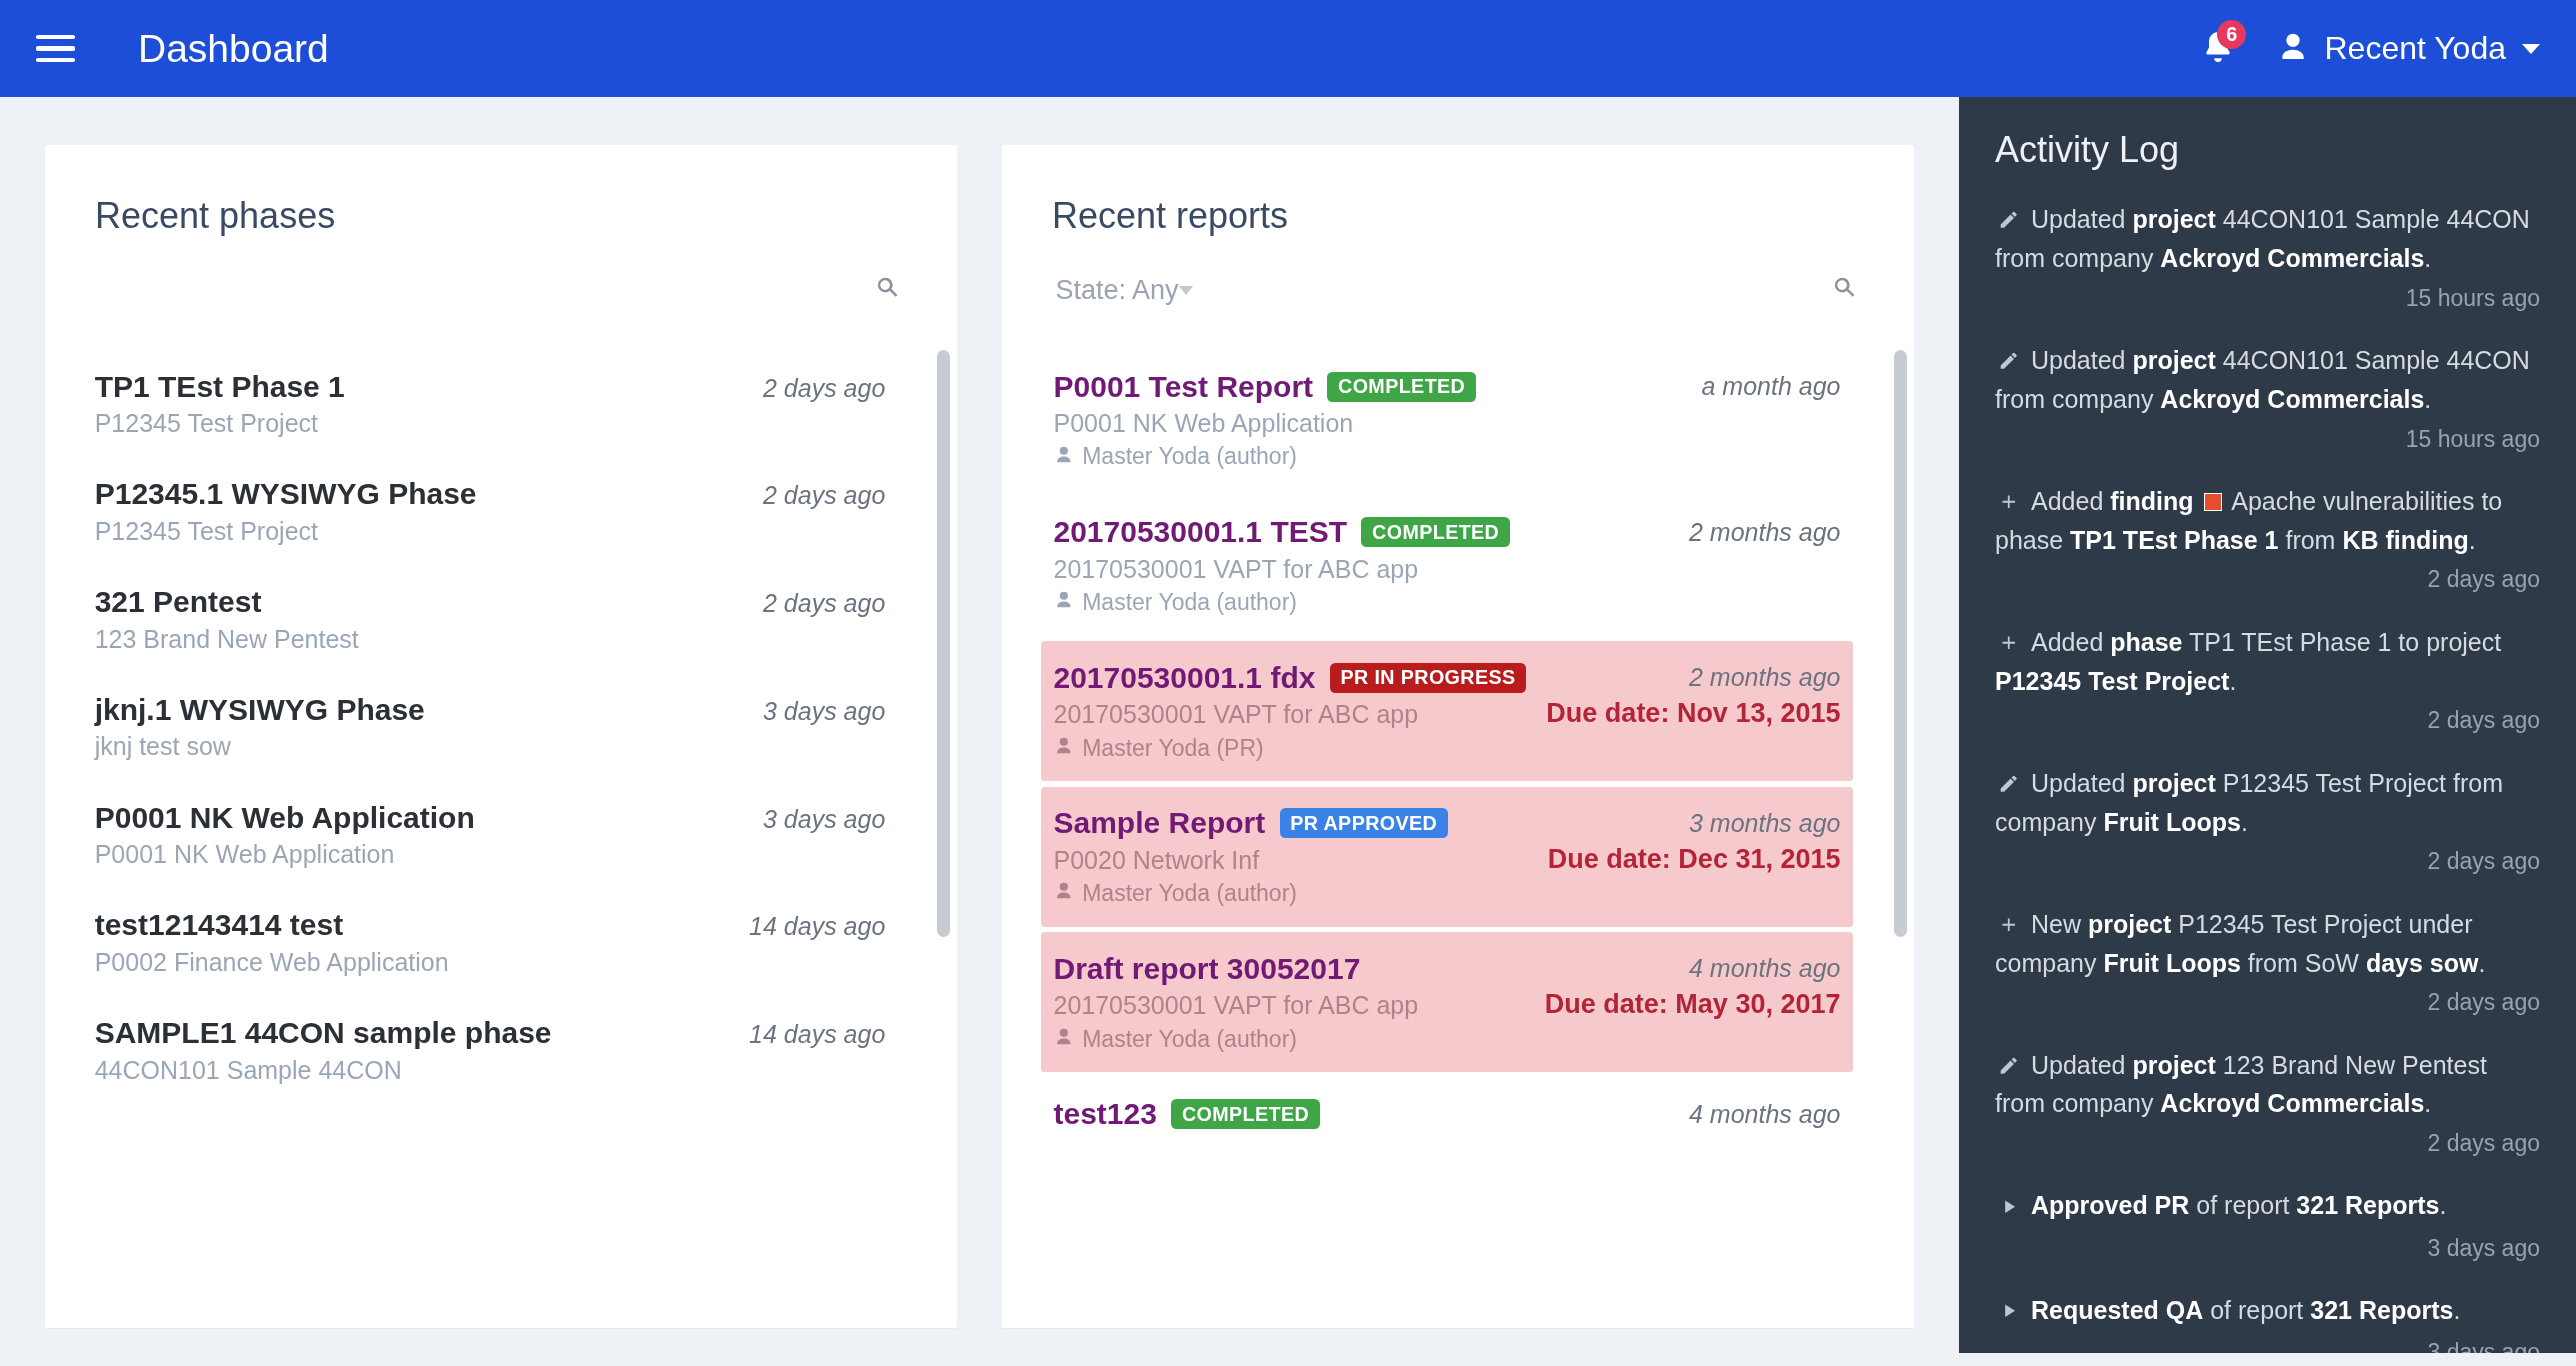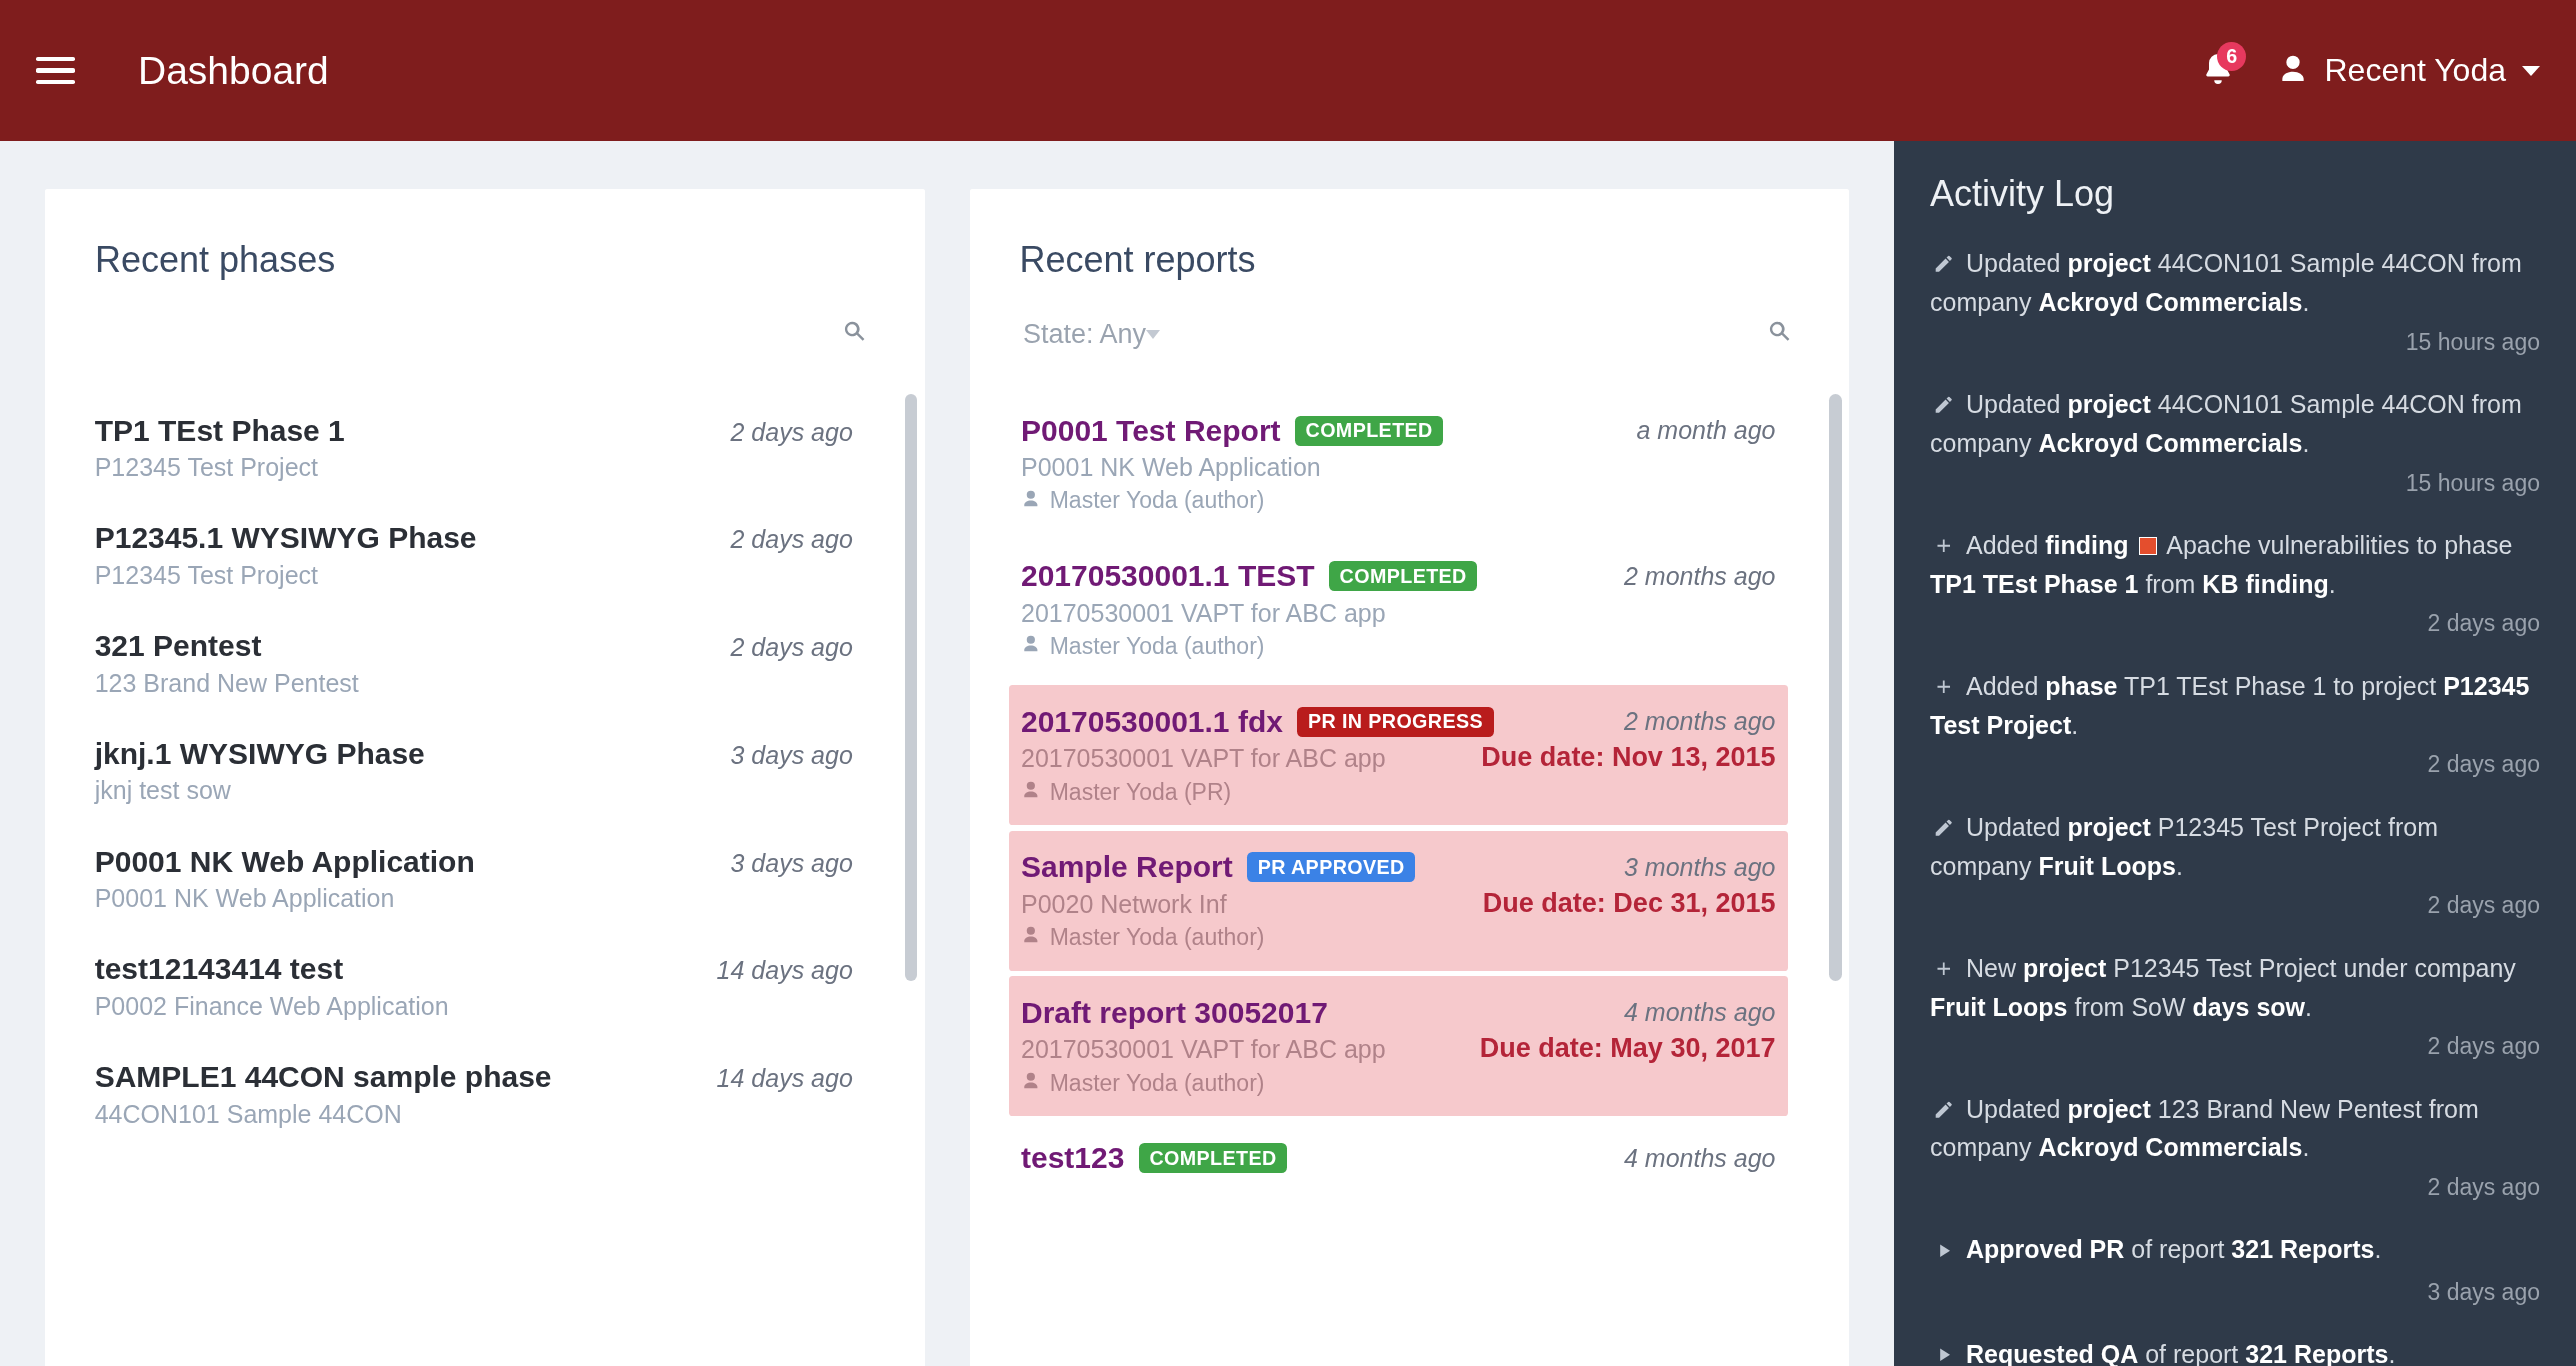--- a/index.html
+++ b/index.html
@@ -6,22 +6,22 @@
   body {
     font-family: -apple-system, BlinkMacSystemFont, "Segoe UI", "Helvetica Neue", Arial, sans-serif;
     background: #eef1f5;
     color: #333;
     width: 2576px;
     height: 1367px;
     overflow: hidden;
     transform-origin: top left;
   }
   .topbar {
-    background: #7f1d1d;
-    height: 141px;
+    background: #1d4ed8;
+    height: 97px;
     display: flex;
     align-items: center;
     padding: 0 36px;
     color: #fff;
   }
   .hamburger {
     display: inline-flex; flex-direction: column; gap: 7.2px;
     cursor: pointer; margin-right: 63px;
   }
   .hamburger span { width: 39px; height: 4.5px; background: #fff; border-radius: 1.8px; }
@@ -95,21 +95,21 @@
   .report-item .due { font-size: 27px; color:#b42438; font-weight:600; text-align:right; margin-top:3.6px; }
   .report-item .who { display:flex; align-items:center; gap:9px; font-size:23px; color:#9aa6b6; margin-top:5.4px; }
   .report-item.overdue .sub, .report-item.overdue .who { color:#b08289; }
   .mini-user svg { width:19.7px; height:19.7px; fill:#9aa6b6; }
   .report-item.overdue .mini-user svg { fill:#b08289; }
   .report-item .row2 { display:flex; align-items:flex-start; }
   .report-item .row2 .left { flex:1; }
   .report-item .row2 .right { text-align:right; }
 
   .activity {
-    width: 682px; background:#2f3a49; color:#d6dbe2; padding: 32px 36px 18px 36px;
+    width: 617px; background:#2f3a49; color:#d6dbe2; padding: 32px 36px 18px 36px;
     overflow:hidden;
   }
   .activity h2 { font-size: 36px; font-weight: 400; color:#eef1f5; margin-bottom: 30px; }
   .log-item { margin-bottom: 27px; font-size: 25px; line-height: 1.45; }
   .log-item .icon { display:inline-block; width:27px; text-align:center; margin-right:9px; vertical-align: -2.7px; }
   .log-item .icon svg { width:21.5px; height:21.5px; fill:#bfc7d2; }
   .log-item strong { color:#fff; font-weight:600; }
   .log-item .sev-box { display:inline-block; width:18px; height:18px; background:#e44e2d; border:1.8px solid #fff; vertical-align:-0.9px; margin:0 3.6px; }
   .log-time { display:block; text-align:right; color:#9aa2ad; font-size:23px; margin-top:5.4px; }
 </style>

